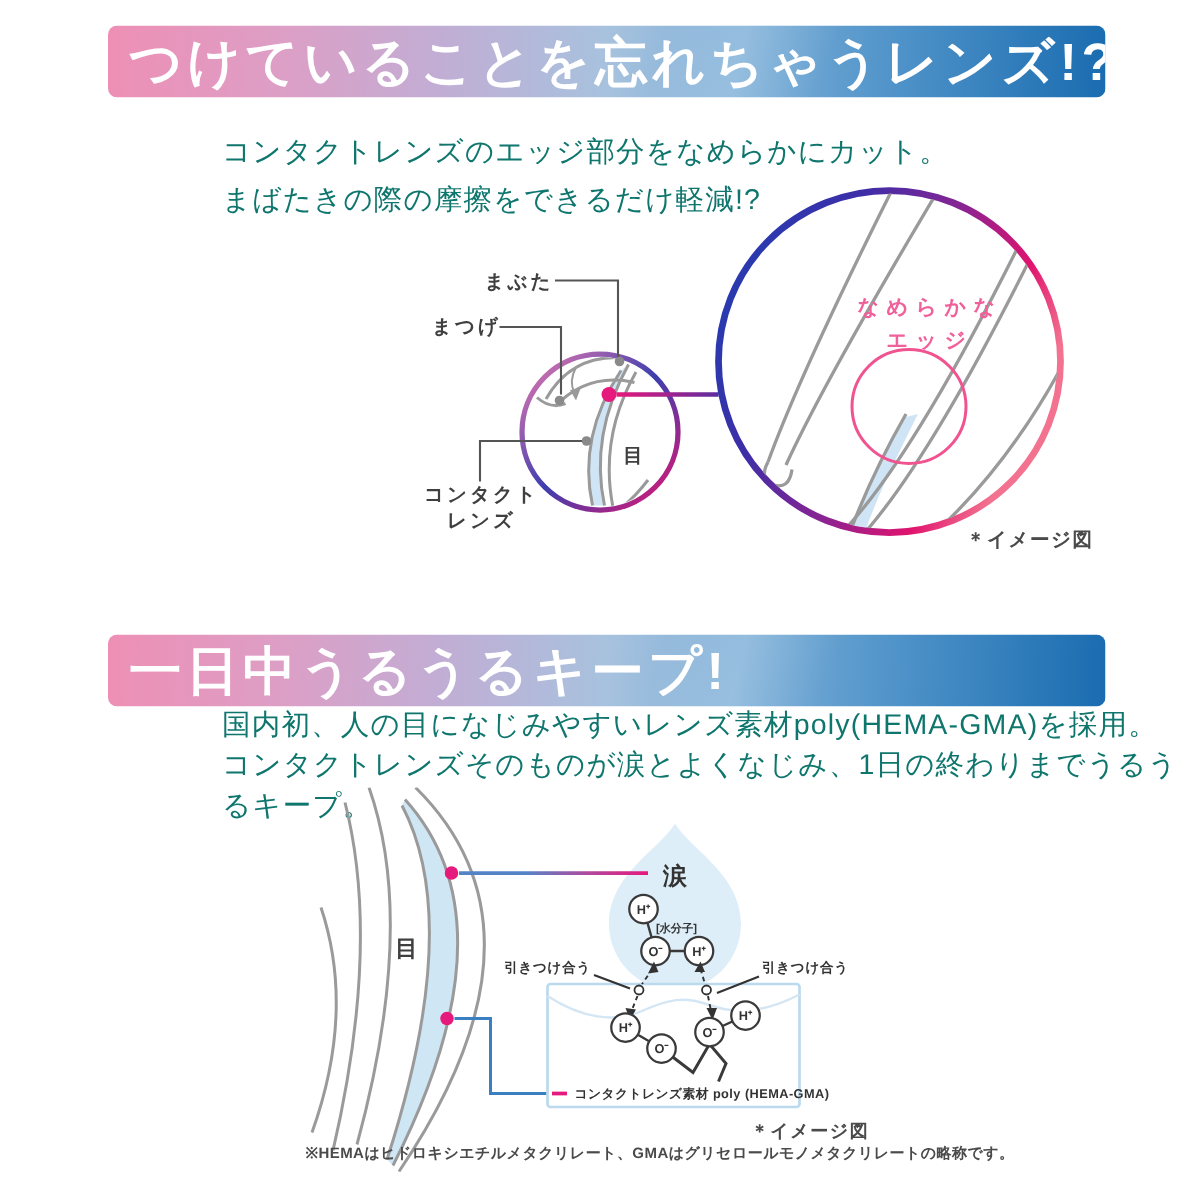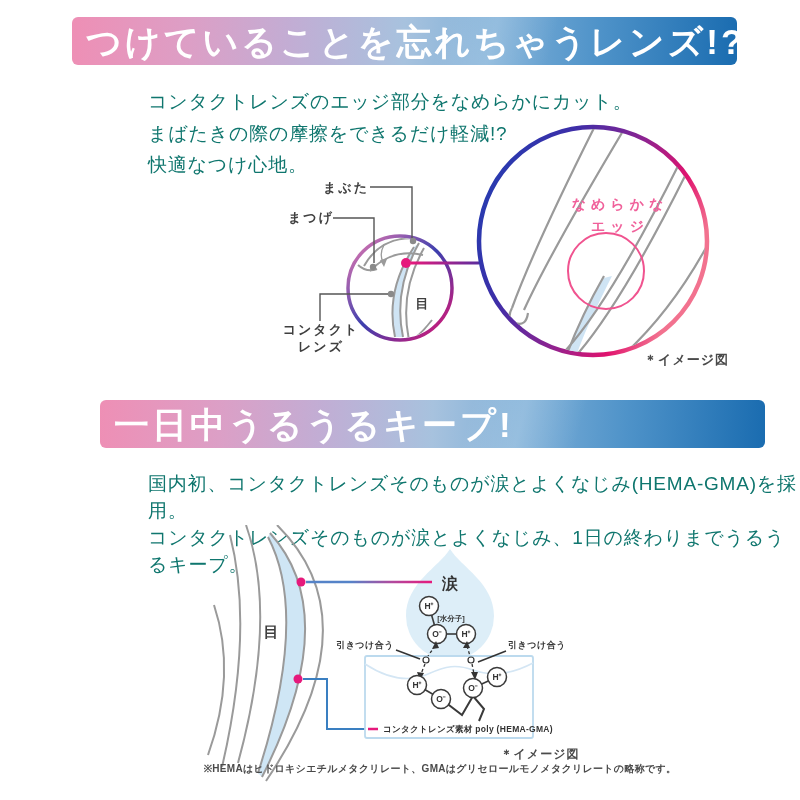--- a/index.html
+++ b/index.html
@@ -5,21 +5,21 @@
   html,body{margin:0;padding:0;background:#fff;}
   .page{position:relative;width:800px;height:800px;background:#fff;overflow:hidden;
         font-family:"Liberation Sans",sans-serif;}
   .banner{position:absolute;left:72px;width:665px;height:48px;border-radius:6px;
         box-sizing:border-box;padding-left:14px;line-height:49px;color:#fff;
         font-size:35px;font-weight:bold;letter-spacing:3px;white-space:nowrap;overflow:hidden;
         background-image:
           linear-gradient(105deg,rgba(255,255,255,0) 55%,rgba(255,255,255,0.18) 63%,rgba(255,255,255,0) 72%),
           linear-gradient(92deg,#ee8fb5 0%,#dc9fc6 18%,#c2add4 33%,#a7c2de 50%,#7fb0d8 63%,#4f93c9 79%,#1a6cb0 100%);}
   .banner1{top:17px;}
-  .banner2{top:400px;margin-left:28px;}
+  .banner2{top:423px;}
   .para{position:absolute;left:108px;color:#0f766e;font-size:19px;letter-spacing:0.8px;margin-left:40px;}
   .para1{top:86px;line-height:31.5px;}
   .para2{top:470px;line-height:27px;}
   .diagram{position:absolute;}
   .svg1{left:280px;top:108px;}
   .svg2{left:180px;top:525px;}
   .footnote{position:absolute;left:80px;top:761px;width:720px;text-align:center;
         font-size:10px;font-weight:bold;color:#4a4a4a;letter-spacing:0.3px;}
   text{font-family:"Liberation Sans",sans-serif;}
   .svg-label{font-size:13px;font-weight:bold;fill:#3f3f3f;letter-spacing:2px;}
@@ -36,21 +36,20 @@
 
 <div class="page">
 
   <div class="banner banner1">
     <span>つけていることを忘れちゃうレンズ!?</span>
   </div>
 
   <div class="para para1">
     <div>コンタクトレンズのエッジ部分をなめらかにカット。</div>
     <div>まばたきの際の摩擦をできるだけ軽減!?</div>
-    <div>快適なつけ心地。</div>
   </div>
 
   <svg class="diagram svg1" width="460" height="270" viewBox="0 0 460 270">
     <defs>
       <linearGradient id="g-small" x1="0" y1="0" x2="1" y2="1">
         <stop offset="0" stop-color="#f07cb0"></stop>
           <stop offset="0.5" stop-color="#3c3fae"></stop>
           <stop offset="1" stop-color="#e9146f"></stop>
       </linearGradient>
       <linearGradient id="g-big" x1="0" y1="0" x2="1" y2="0.45">
@@ -121,21 +120,21 @@
     <text class="pink-cap" x="340" y="101" text-anchor="middle">なめらかな</text>
     <text class="pink-cap" x="340" y="123" text-anchor="middle">エッジ</text>
     <text class="note-txt" x="449" y="256" text-anchor="end">＊イメージ図</text>
   </svg>
 
   <div class="banner banner2">
     <span>一日中うるうるキープ!</span>
   </div>
 
   <div class="para para2">
-    <div>国内初、コンタクトレンズそのものが涙とよくなじみ(HEMA-GMA)を採用。</div>
+    <div>国内初、人の目になじみやすいレンズ素材poly(HEMA-GMA)を採用。</div>
     <div>コンタクトレンズそのものが涙とよくなじみ、1日の終わりまでうるうるキープ。</div>
   </div>
 
   <svg class="diagram svg2" width="460" height="265" viewBox="0 0 460 265">
     <defs>
       <linearGradient id="g-tear" gradientUnits="userSpaceOnUse" x1="126" y1="57" x2="252" y2="57">
         <stop offset="0" stop-color="#5583c8"></stop>
           <stop offset="0.35" stop-color="#5583c8"></stop>
         <stop offset="0.68" stop-color="#b04a9e"></stop>
           <stop offset="1" stop-color="#e6197c"></stop>

